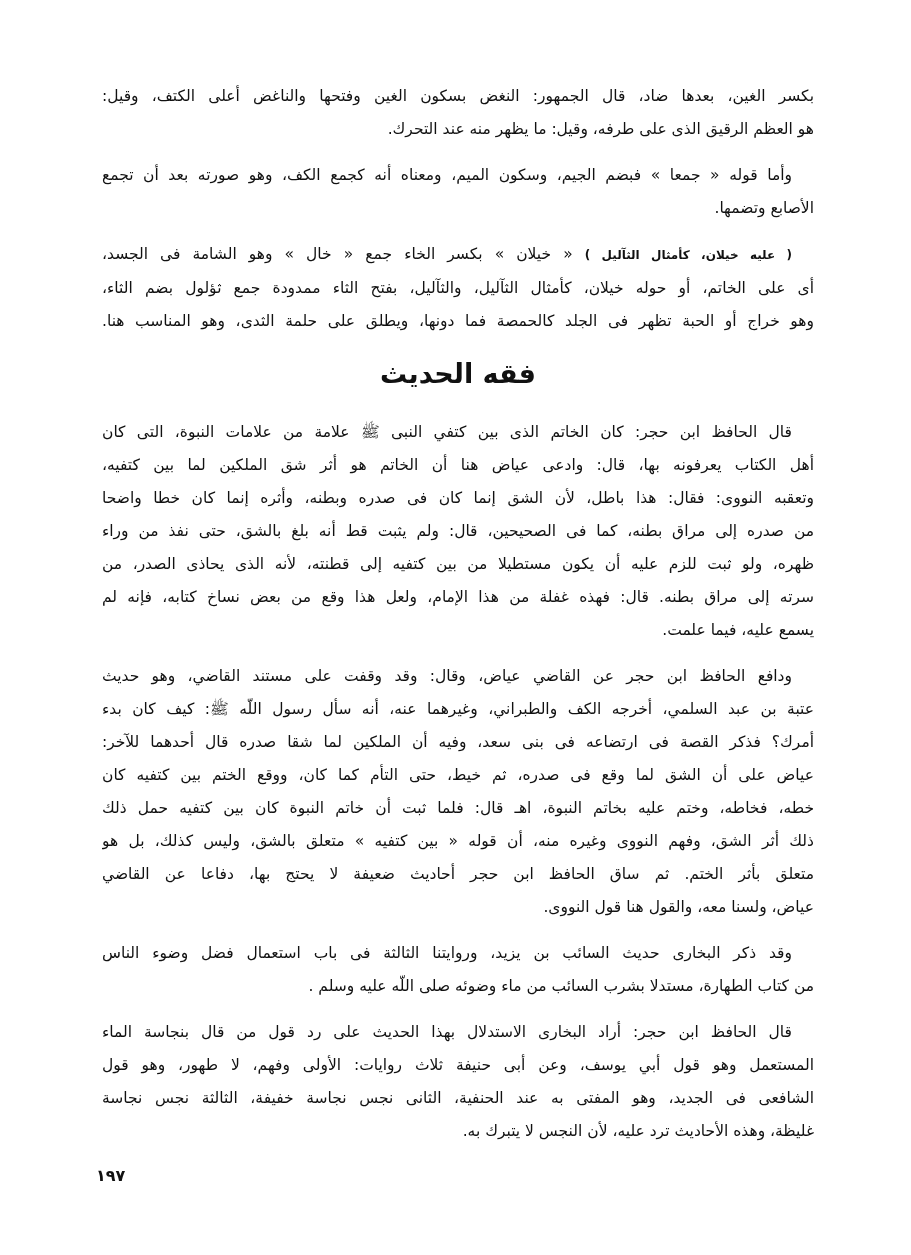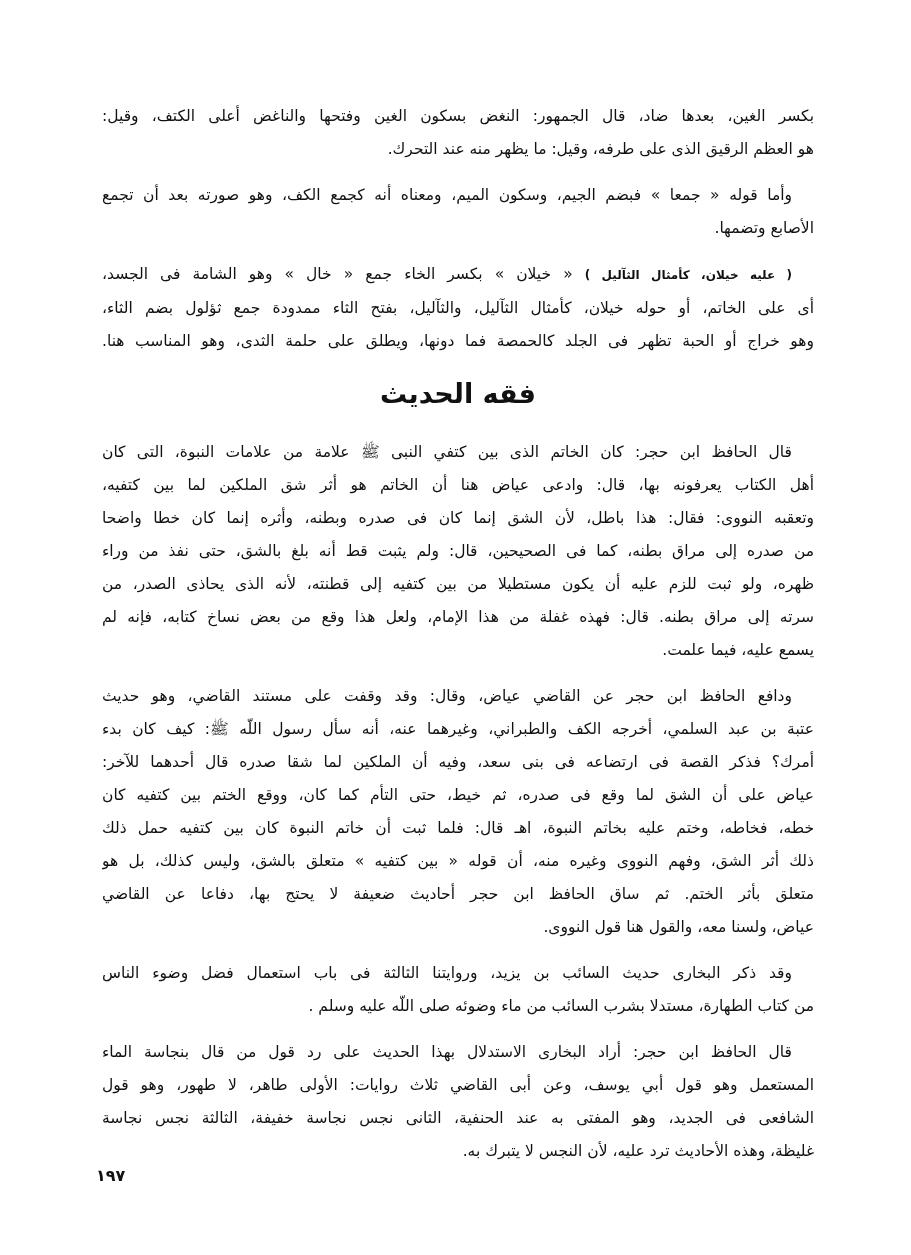--- a/index.html
+++ b/index.html
@@ -16,21 +16,20 @@
       color: #111111;
     }
     .page {
       position: absolute;
       left: 102px;
       top: 80px;
       width: 712px;
       direction: rtl;
       text-align: justify;
       text-align-last: right;
-      margin-top: 20px;
     }
     .para {
       font-size: 15.5px;
       line-height: 33px;
       margin: 0 0 13px 0;
       word-spacing: 0px;
     }
     .para .line {
       display: block;
       text-align: justify;
@@ -111,20 +110,20 @@
     <span class="line last">عياض، ولسنا معه، والقول هنا قول النووى.</span>
   </p>
 
   <p class="para indent">
     <span class="line first">وقد ذكر البخارى حديث السائب بن يزيد، وروايتنا الثالثة فى باب استعمال فضل وضوء الناس</span>
     <span class="line last">من كتاب الطهارة، مستدلا بشرب السائب من ماء وضوئه صلى اللّه عليه وسلم .</span>
   </p>
 
   <p class="para indent">
     <span class="line first">قال الحافظ ابن حجر: أراد البخارى الاستدلال بهذا الحديث على رد قول من قال بنجاسة الماء</span>
-    <span class="line">المستعمل وهو قول أبي يوسف، وعن أبى القاضي ثلاث روايات: الأولى طاهر، لا طهور، وهو قول</span>
+    <span class="line">المستعمل وهو قول أبي يوسف، وعن أبى حنيفة ثلاث روايات: الأولى وفهم، لا طهور، وهو قول</span>
     <span class="line">الشافعى فى الجديد، وهو المفتى به عند الحنفية، الثانى نجس نجاسة خفيفة، الثالثة نجس نجاسة</span>
     <span class="line last">غليظة، وهذه الأحاديث ترد عليه، لأن النجس لا يتبرك به.</span>
   </p>
 
 </div>
 
 <div class="page-number">١٩٧</div>
 
 </body></html>

